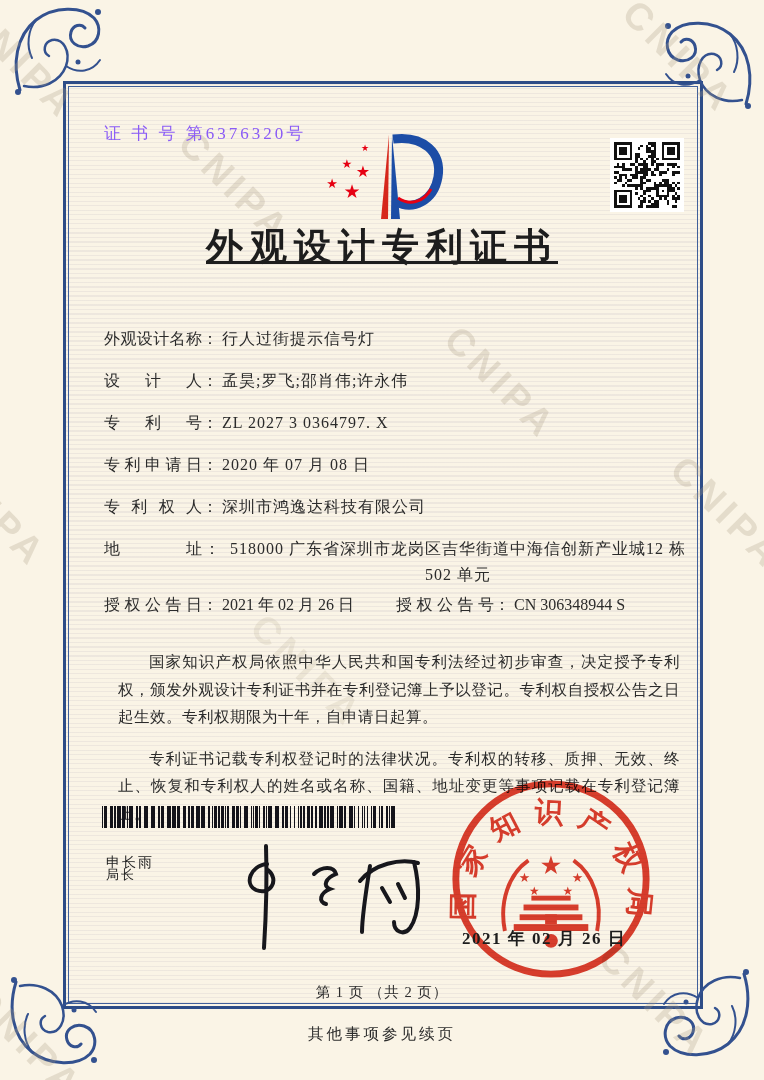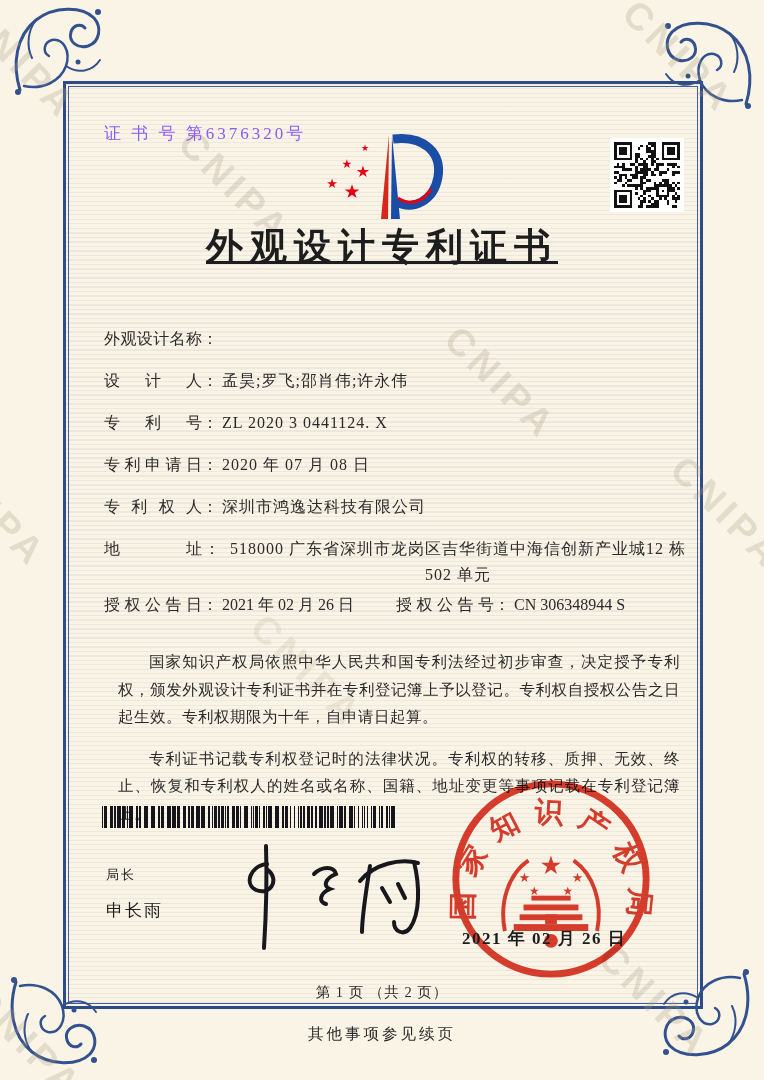--- a/index.html
+++ b/index.html
@@ -45,21 +45,21 @@
   .grant{display:flex;font-size:16px;line-height:26px;align-items:flex-end;}
   .gpair1{display:flex;width:292px;}
   .gpair2{display:flex;flex:1;}
 
   .bodytext{position:absolute;left:104px;top:634px;right:70px;color:#2b2b2b;}
   .bodytext p{margin:14px;font-size:15.5px;line-height:27.5px;text-align:justify;text-indent:2em;letter-spacing:0.5px;}
   .bodytext p + p{margin-top:3px;}
 
   .barcode{position:absolute;left:100px;top:806px;width:296px;height:22px;}
   .director-title{position:absolute;left:106px;top:866px;font-size:13px;letter-spacing:2px;color:#222;}
-  .director-name{position:absolute;left:106px;top:899px;font-size:17px;letter-spacing:2px;color:#222;}
+  .director-name{position:absolute;left:106px;top:854px;font-size:14px;letter-spacing:2px;color:#222;}
   .signature{position:absolute;left:222px;top:836px;width:205px;height:118px;}
 
   .seal{position:absolute;left:448px;top:776px;width:206px;height:206px;opacity:0.92;mix-blend-mode:multiply;}
   .sealdate{position:absolute;left:462px;top:927px;font-size:17px;font-weight:600;letter-spacing:1.5px;color:#1d1d1d;}
 
   .pageno{position:absolute;left:0;right:0;top:983px;text-align:center;font-size:14.5px;letter-spacing:1px;color:#2b2b2b;}
   .note{position:absolute;left:0;right:0;top:1024px;text-align:center;font-size:15.5px;letter-spacing:3px;color:#2b2b2b;}
 </style>
 </head>
 <body>
@@ -431,30 +431,31 @@
         <rect x="23" y="24" width="1" height="1" fill="#111"></rect>
       </svg>
     </div>
 
   <div class="title">外观设计专利证书</div>
 
   <div class="fields">
     <div class="frow">
       <span class="lbl">外观设计名称</span>
         <span class="colon">：</span>
+        <span class="val">行人过街提示信号灯</span>
     </div>
     <div class="frow">
       <span class="lbl">设计人</span>
         <span class="colon">：</span>
         <span class="val">孟昊;罗飞;邵肖伟;许永伟</span>
     </div>
     <div class="frow">
       <span class="lbl">专利号</span>
         <span class="colon">：</span>
-        <span class="val">ZL 2020 3 0441124. X</span>
+        <span class="val">ZL 2027 3 0364797. X</span>
     </div>
     <div class="frow">
       <span class="lbl">专利申请日</span>
         <span class="colon">：</span>
         <span class="val">2020 年 07 月 08 日</span>
     </div>
     <div class="frow">
       <span class="lbl">专利权人</span>
         <span class="colon">：</span>
         <span class="val">深圳市鸿逸达科技有限公司</span>

